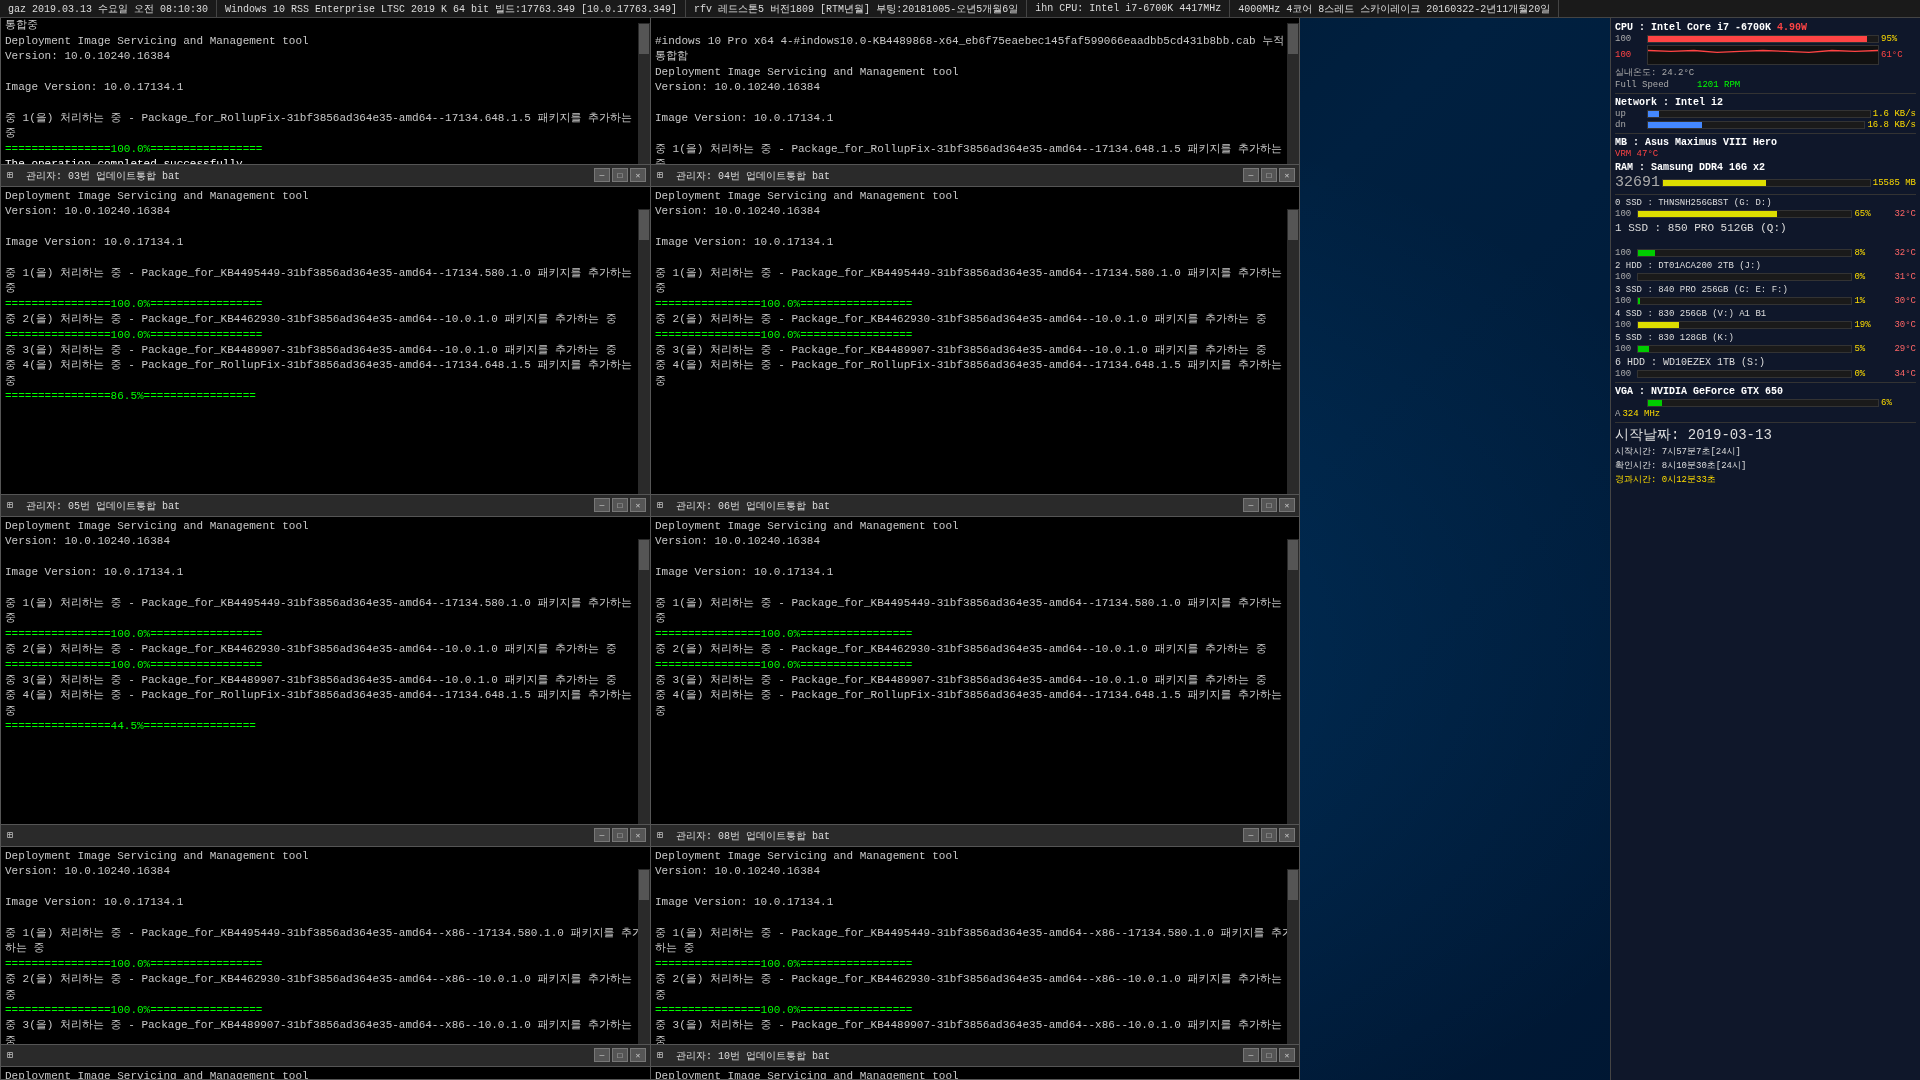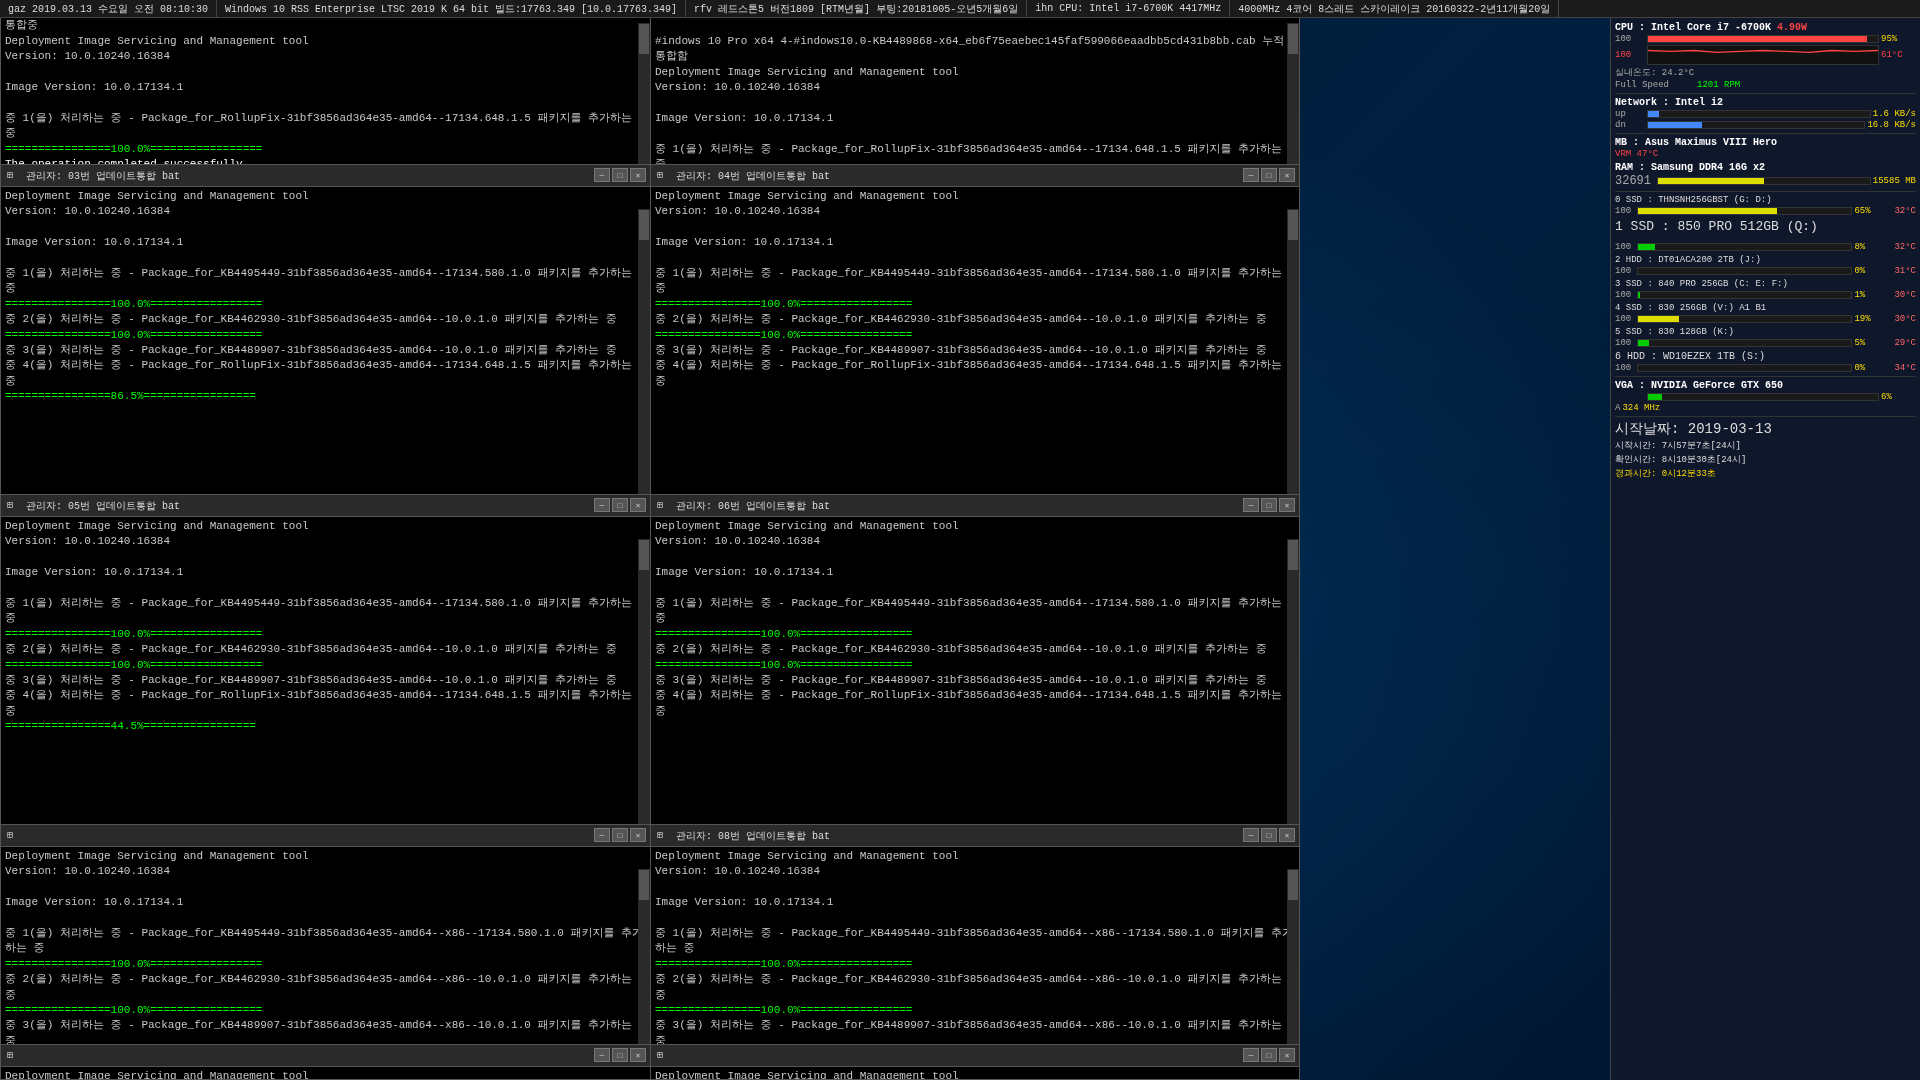--- a/index.html
+++ b/index.html
@@ -511,20 +511,21 @@
     <div class="terminal-content" style="position:relative;">
       <div class="scrollbar-indicator"></div>
       <div class="line">Deployment Image Servicing and Management tool</div>
 
     </div>
   </div>
 
   <div class="terminal-window" style="border:1px solid #555;border-top:none;">
     <div class="terminal-titlebar">
       <span class="terminal-titlebar-icon">⊞</span>
+      <span class="terminal-titlebar-text">관리자: 10번 업데이트통합 bat</span>
       <div class="titlebar-buttons">
         <div class="titlebar-btn">─</div>
         <div class="titlebar-btn">□</div>
         <div class="titlebar-btn close">✕</div>
       </div>
     </div>
     <div class="terminal-content" style="position:relative;">
       <div class="scrollbar-indicator"></div>
       <div class="line">Deployment Image Servicing and Management tool</div>
 
@@ -589,21 +590,21 @@
 
   <div class="sidebar-section">
     <div class="sidebar-label">MB : Asus Maximus VIII Hero</div>
     <div class="sidebar-row">
       <span style="color:#ff4444;font-size:9px;">VRM 47°C</span>
     </div>
   </div>
   <div class="sidebar-section">
     <div class="sidebar-label">RAM : Samsung DDR4 16G x2</div>
     <div class="sidebar-row">
-      <span class="sidebar-row-label" style="font-size:12px;min-width:40px;">32691</span>
+      <span class="sidebar-row-label" style="font-size:15px;min-width:40px;">32691</span>
       <div class="bar-container">
         <div class="bar-fill yellow" style="width:50%"></div>
       </div>
       <span class="sidebar-value">15585 MB</span>
     </div>
   </div>
 
   <div class="sidebar-divider"></div>
 
   <div>
@@ -612,21 +613,21 @@
       <div class="sidebar-row">
         <span class="sidebar-row-label" style="font-size:9px;min-width:20px;">100</span>
         <div class="bar-container">
             <div class="bar-fill yellow" style="width:65%"></div>
           </div>
         <span class="sidebar-value">65%</span>
         <span style="color:#ff6666;font-size:9px;margin-left:3px;">32°C</span>
       </div>
     </div>
     <div class="sidebar-section">
-      <div style="font-size:13px;color:#ddd;margin-bottom:8px;">1 SSD : 850 PRO 512GB (Q:)</div>
+      <div style="font-size:11px;color:#ddd;margin-bottom:14px;">1 SSD : 850 PRO 512GB (Q:)</div>
       <div class="sidebar-row">
         <span class="sidebar-row-label" style="font-size:9px;min-width:20px;">100</span>
         <div class="bar-container">
             <div class="bar-fill" style="width:8%"></div>
           </div>
         <span class="sidebar-value">8%</span>
         <span style="color:#ff6666;font-size:9px;margin-left:3px;">32°C</span>
       </div>
     </div>
     <div class="sidebar-section">

